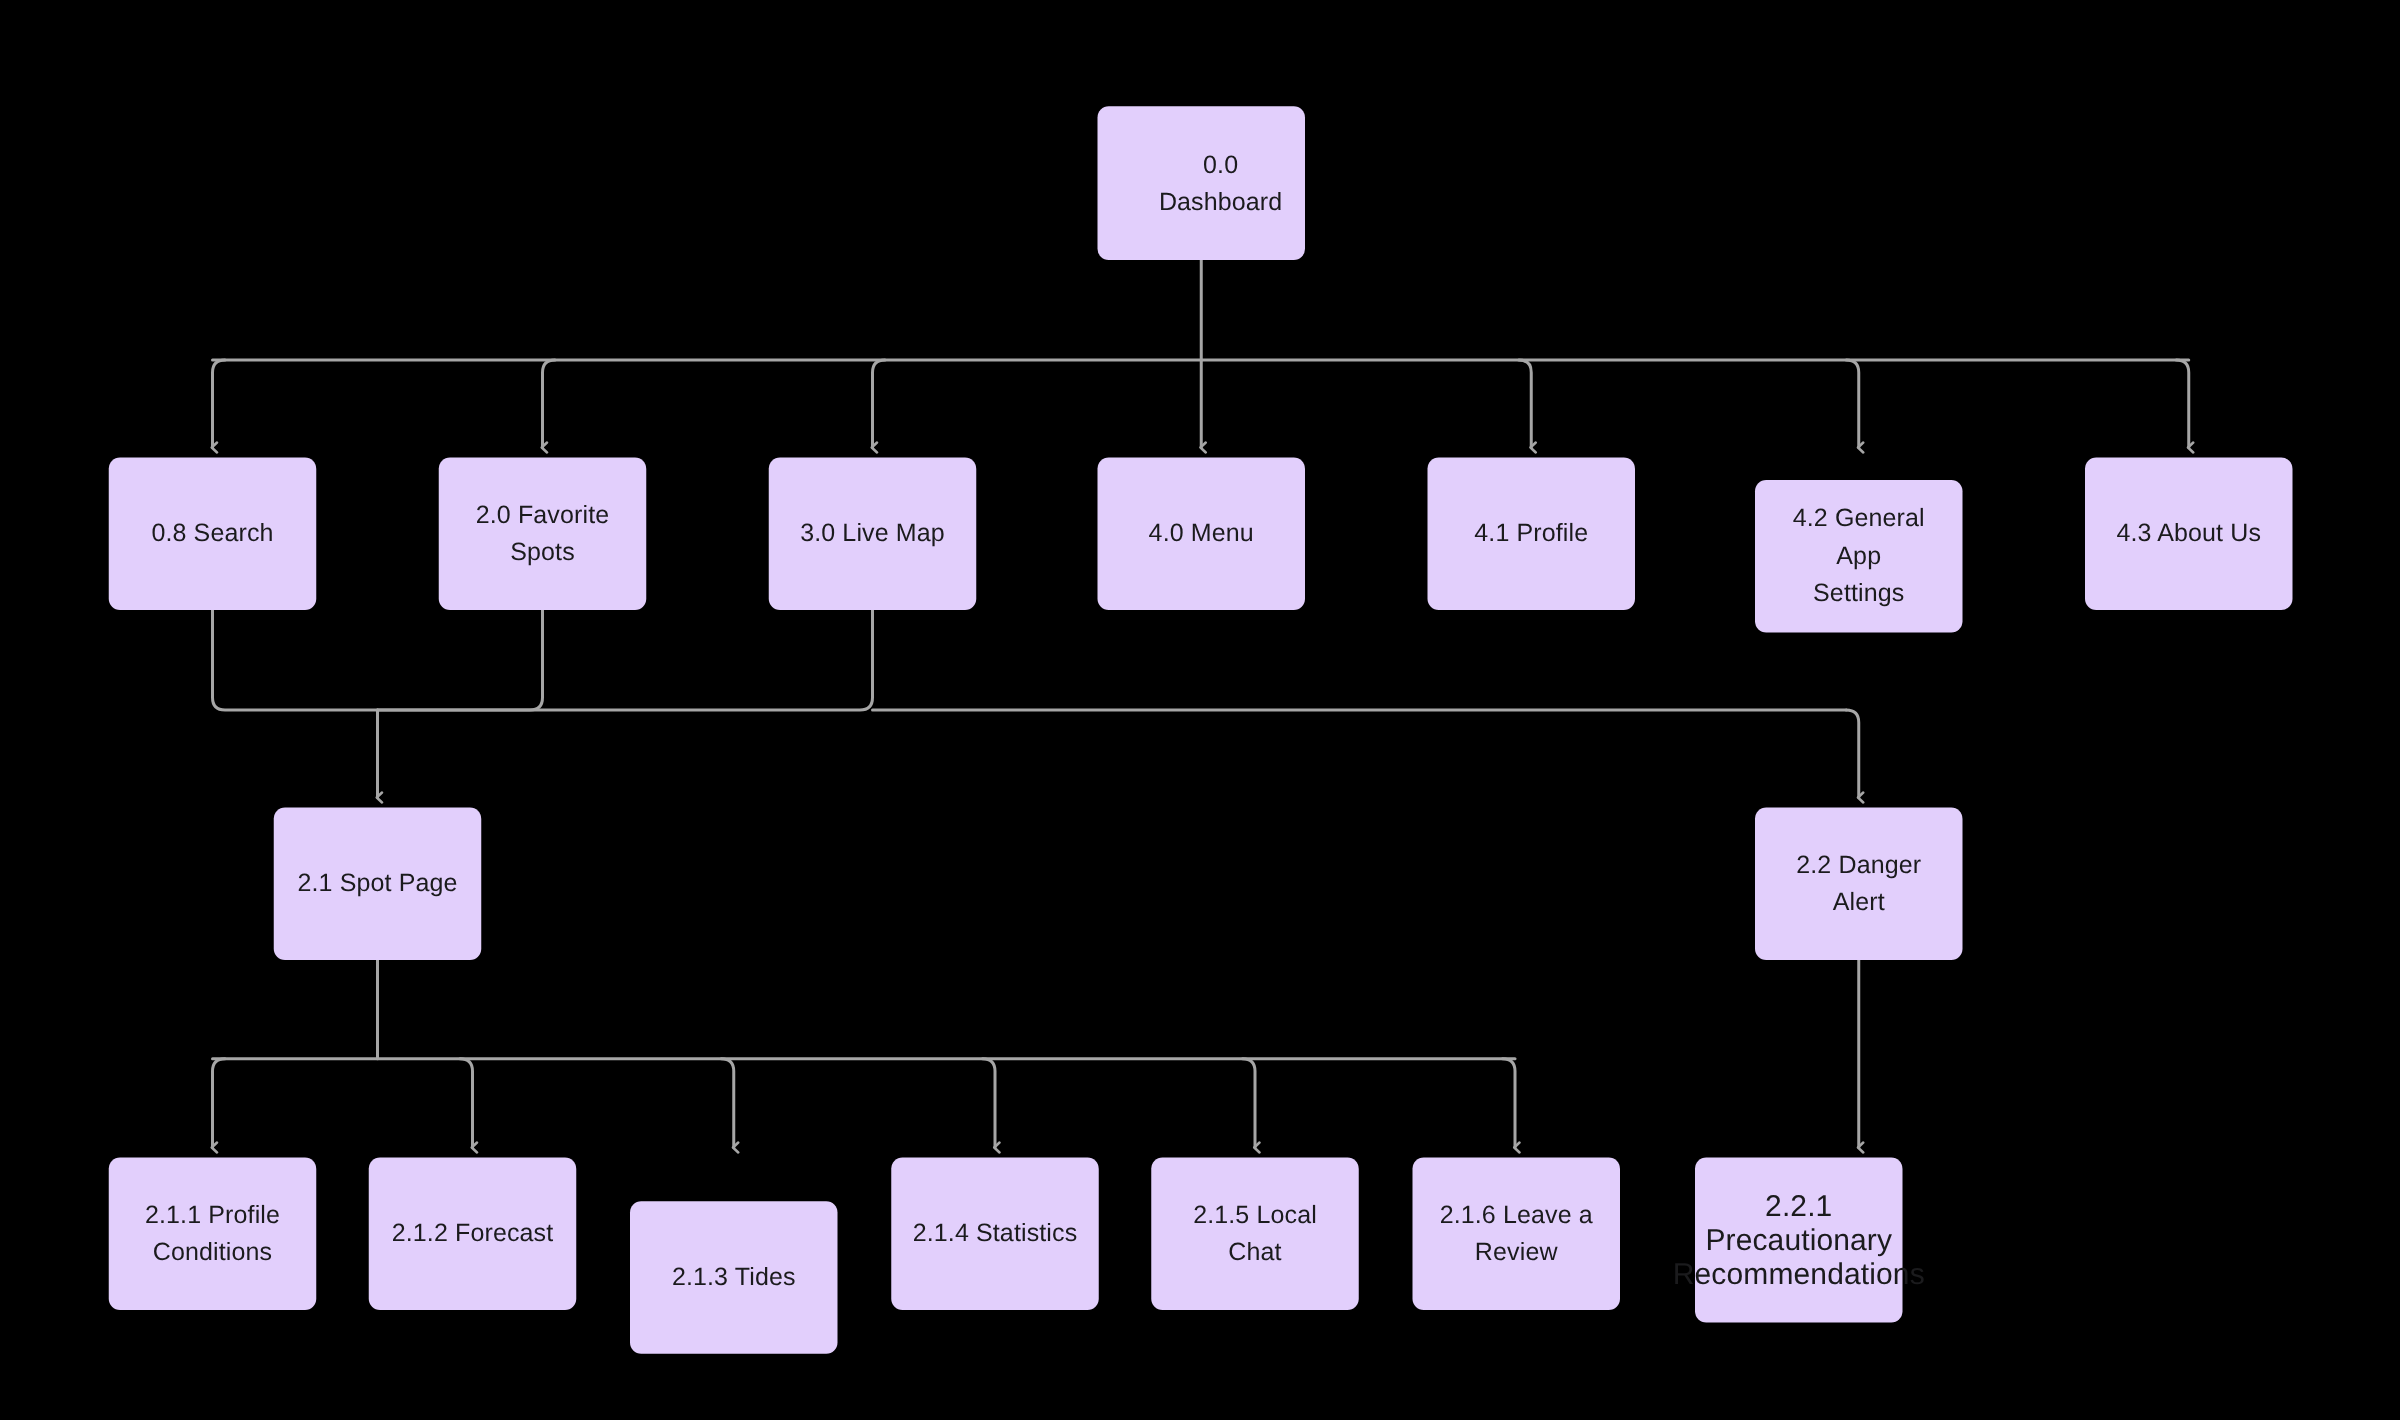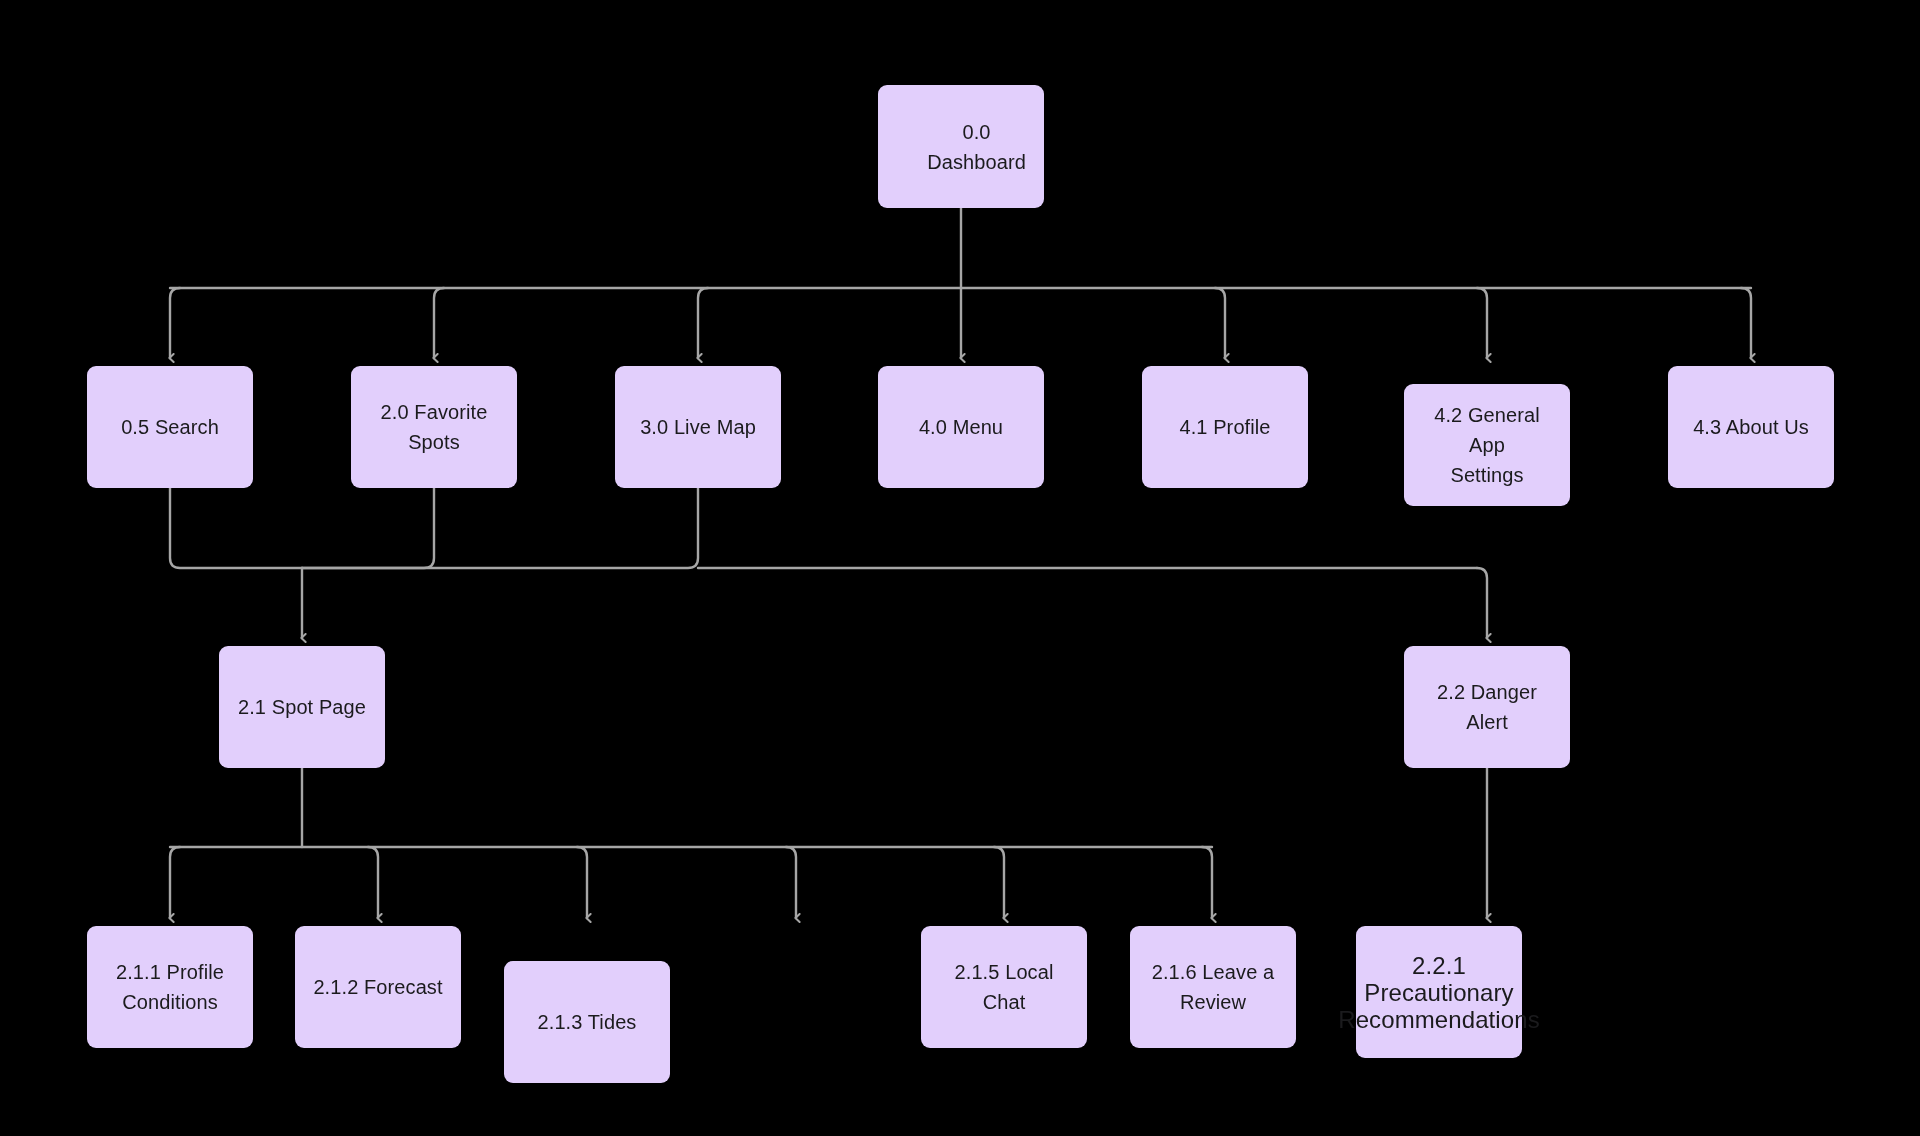--- a/index.html
+++ b/index.html
@@ -103,21 +103,21 @@
 
       <path d="M1487,768 L1487,918" marker-end="url(#arrowhead)"></path>
     </g>
   </svg>
 
   <div class="node" style="left:878px; top:85px; width:166px; height:123px;padding-left:41px;">
     <span class="node-label">0.0 Dashboard</span>
   </div>
 
   <div class="node" style="left:87px; top:366px; width:166px; height:122px;">
-    <span class="node-label">0.5 Search</span>
+    <span class="node-label">0.8 Search</span>
   </div>
 
   <div class="node" style="left:351px; top:366px; width:166px; height:122px;">
     <span class="node-label">2.0 Favorite Spots</span>
   </div>
 
   <div class="node" style="left:615px; top:366px; width:166px; height:122px;">
     <span class="node-label">3.0 Live Map</span>
   </div>
 
@@ -152,20 +152,23 @@
   </div>
 
   <div class="node" style="left:295px; top:926px; width:166px; height:122px;">
     <span class="node-label">2.1.2 Forecast</span>
   </div>
 
   <div class="node" style="left:504px; top:961px; width:166px; height:122px;">
     <span class="node-label">2.1.3 Tides</span>
   </div>
 
+  <div class="node" style="left:713px; top:926px; width:166px; height:122px;">
+    <span class="node-label">2.1.4 Statistics</span>
+  </div>
 
   <div class="node" style="left:921px; top:926px; width:166px; height:122px;">
     <span class="node-label">2.1.5 Local Chat</span>
   </div>
 
   <div class="node" style="left:1130px; top:926px; width:166px; height:122px;">
     <span class="node-label">2.1.6 Leave a
 Review</span>
   </div>
 

